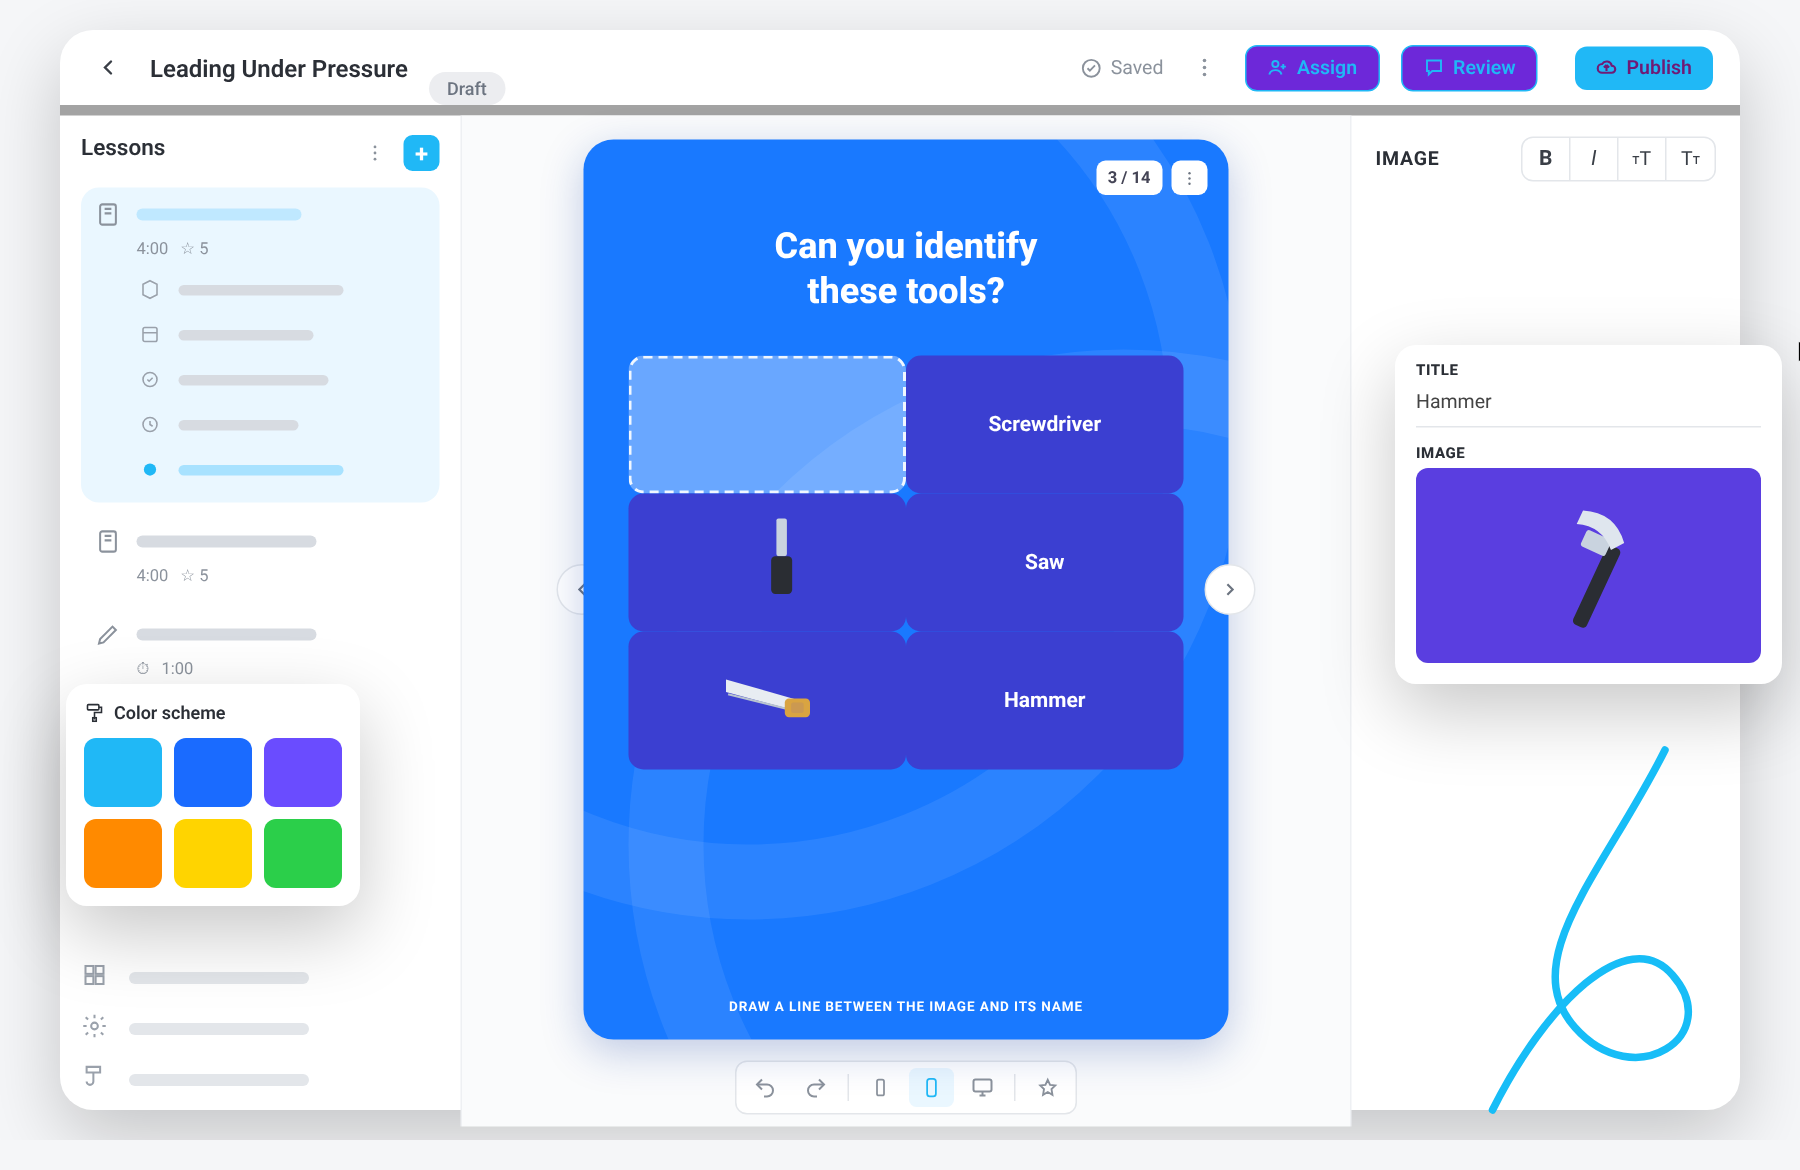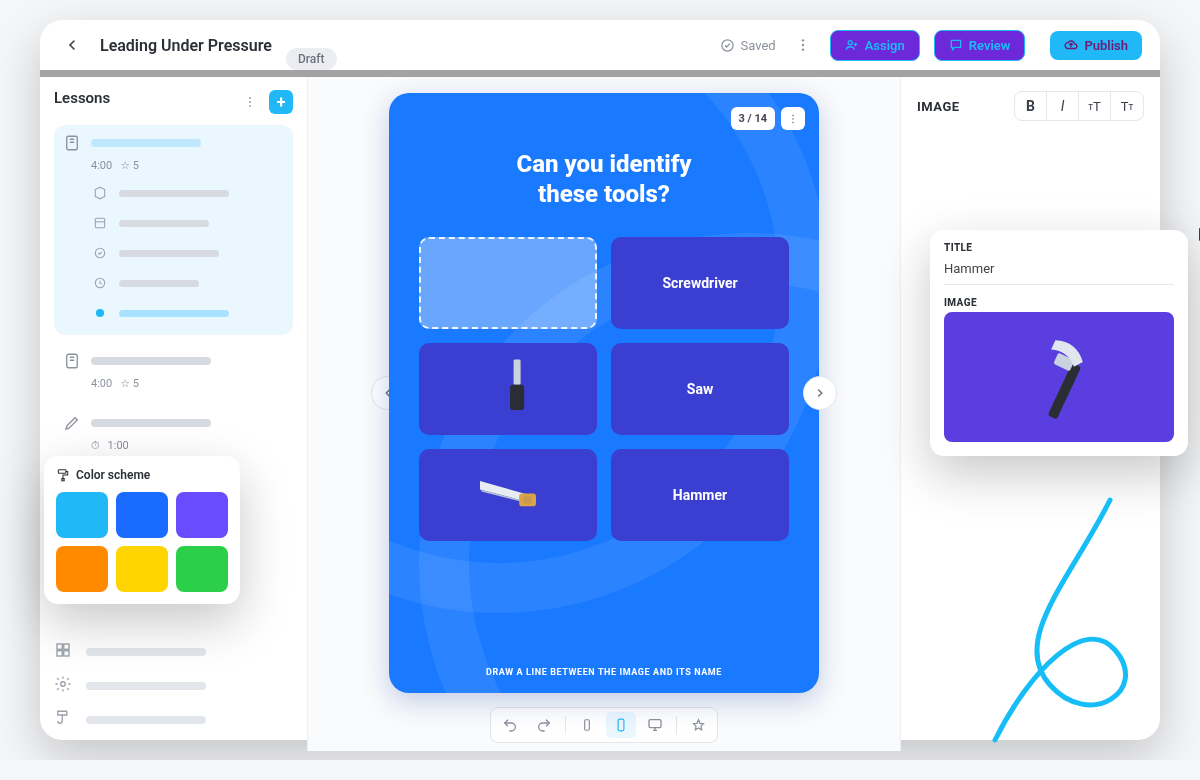--- a/index.html
+++ b/index.html
@@ -53,21 +53,21 @@
   .slide-wrap{position:relative;display:flex;align-items:flex-start;}
   .nav-circ{width:34px;height:34px;border-radius:50%;background:#fff;border:1px solid #e3e6ea;display:flex;align-items:center;justify-content:center;color:#6c7480;cursor:pointer;position:absolute;top:50%;transform:translateY(-50%);}
   .nav-circ.left{left:-18px;} .nav-circ.right{right:-18px;}
   .slide{width:430px;height:600px;background:#1979ff;border-radius:20px;padding:28px 30px 18px;position:relative;overflow:hidden;box-shadow:0 8px 28px rgba(20,60,160,.25);}
   .slide::before{content:"";position:absolute;width:560px;height:560px;border:50px solid rgba(255,255,255,.08);border-radius:50%;left:-220px;top:-140px;}
   .slide::after{content:"";position:absolute;width:560px;height:560px;border:50px solid rgba(255,255,255,.08);border-radius:50%;right:-260px;bottom:-200px;}
   .slide-topright{position:absolute;top:14px;right:14px;display:flex;gap:6px;z-index:2;}
   .pagepill{background:#fff;color:#445;font-size:11px;font-weight:700;padding:5px 8px;border-radius:6px;}
   .dots-btn{background:#fff;width:24px;border-radius:6px;display:flex;align-items:center;justify-content:center;color:#6c7480;cursor:pointer;}
   .slide-title{color:#fff;font-size:24px;font-weight:800;text-align:center;margin-top:28px;line-height:1.25;position:relative;z-index:2;}
-  .grid{display:grid;grid-template-columns:1fr 1fr;gap:14px;margin-top:28px;position:relative;z-index:2;}
+  .grid{display:grid;grid-template-columns:1fr 1fr;margin-top:28px;position:relative;z-index:2;}
   .tile{background:#3b3fd1;border-radius:10px;height:92px;display:flex;align-items:center;justify-content:center;color:#fff;font-size:14px;font-weight:700;}
   .tile.drop{background:rgba(255,255,255,.35);border:2px dashed rgba(255,255,255,.9);}
   .tile svg{width:70px;height:70px;}
   .slide-hint{position:absolute;bottom:16px;left:0;right:0;text-align:center;color:#fff;font-size:9px;letter-spacing:.6px;font-weight:700;z-index:2;}
   .viewbar{margin-top:14px;display:flex;align-items:center;gap:4px;background:#fff;border:1px solid #e3e6ea;border-radius:8px;padding:4px;}
   .vb-btn{width:30px;height:26px;display:flex;align-items:center;justify-content:center;color:#8b929c;border-radius:5px;cursor:pointer;}
   .vb-btn.active{color:#20b8f6;background:#eaf7ff;}
   .vb-div{width:1px;height:18px;background:#e3e6ea;margin:0 2px;}
 
   

